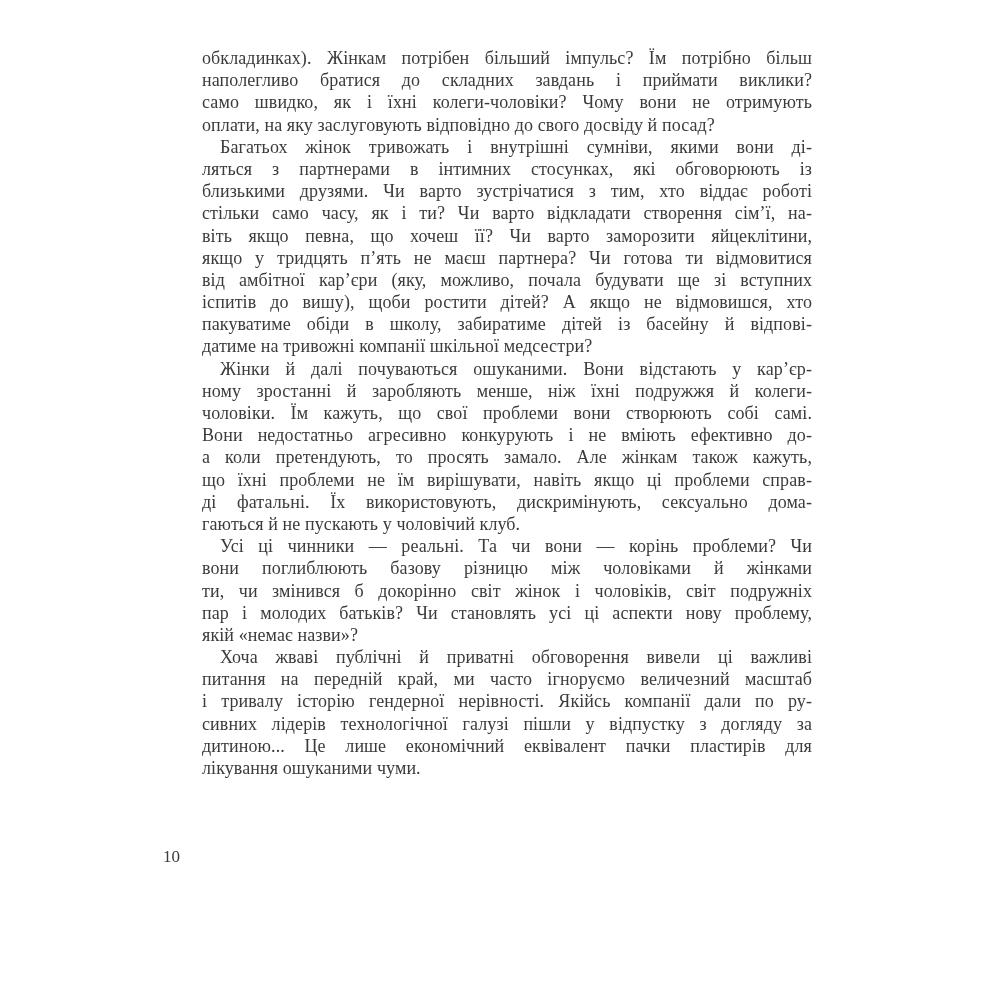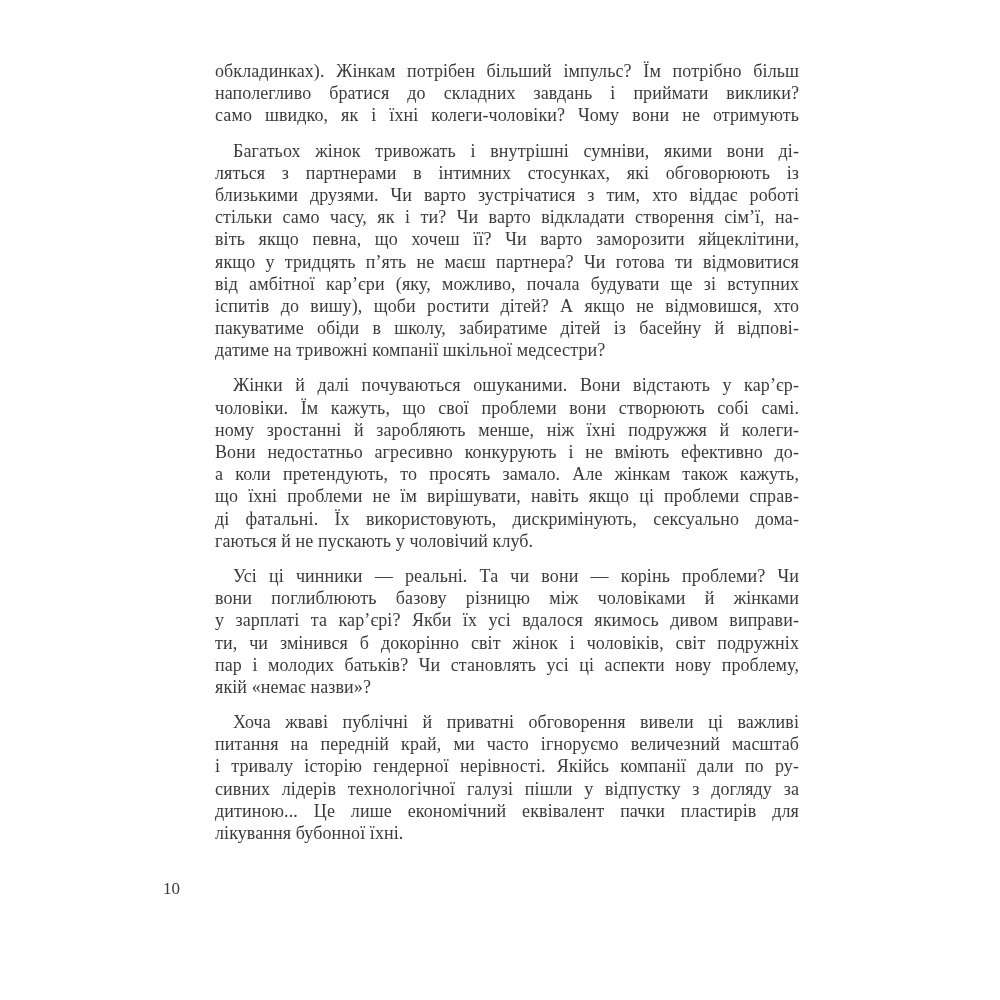--- a/index.html
+++ b/index.html
@@ -21,88 +21,88 @@
   .text-block {
     position: absolute;
     left: 202px;
     top: 47px;
     width: 610px;
     font-size: 18px;
     line-height: 22.2px;
     letter-spacing: 0.1px;
   }
   .para {
-    margin: 13px;
+    margin: 0;
     padding: 0;
   }
   .line {
     text-align: justify;
     text-align-last: justify;
     height: 22.2px;
     overflow: visible;
   }
   .line.para-end {
     text-align: left;
     text-align-last: left;
   }
   .para.indented .line:first-child {
     text-indent: 18px;
   }
   .page-number {
     position: absolute;
     left: 163px;
-    top: 878px;
+    top: 846px;
     font-size: 17px;
     line-height: 22.2px;
     color: #3b3b3b;
   }
 </style>
 </head>
 <body style="background: rgb(255, 255, 255);">
 
 <div class="page" style="background: rgb(255, 255, 255); color: rgb(59, 59, 59);">
   <div class="page-number">10</div>
   <div class="text-block" id="text-block">
       <div class="para">
         <div class="line">обкладинках). Жінкам потрібен більший імпульс? Їм потрібно більш</div>
         <div class="line">наполегливо братися до складних завдань і приймати виклики?</div>
         <div class="line">само швидко, як і їхні колеги-чоловіки? Чому вони не отримують</div>
+        <div class="line para-end">оплати, на яку заслуговують відповідно до свого досвіду й посад?</div>
       </div>
       <div class="para indented">
         <div class="line">Багатьох жінок тривожать і внутрішні сумніви, якими вони ді-</div>
         <div class="line">ляться з партнерами в інтимних стосунках, які обговорюють із</div>
         <div class="line">близькими друзями. Чи варто зустрічатися з тим, хто віддає роботі</div>
         <div class="line">стільки само часу, як і ти? Чи варто відкладати створення сім’ї, на-</div>
         <div class="line">віть якщо певна, що хочеш її? Чи варто заморозити яйцеклітини,</div>
         <div class="line">якщо у тридцять п’ять не маєш партнера? Чи готова ти відмовитися</div>
         <div class="line">від амбітної кар’єри (яку, можливо, почала будувати ще зі вступних</div>
         <div class="line">іспитів до вишу), щоби ростити дітей? А якщо не відмовишся, хто</div>
         <div class="line">пакуватиме обіди в школу, забиратиме дітей із басейну й відпові-</div>
         <div class="line para-end">датиме на тривожні компанії шкільної медсестри?</div>
       </div>
       <div class="para indented">
         <div class="line">Жінки й далі почуваються ошуканими. Вони відстають у кар’єр-</div>
+        <div class="line">ному зростанні й заробляють менше, ніж їхні подружжя й колеги-</div>
         <div class="line">чоловіки. Їм кажуть, що свої проблеми вони створюють собі самі.</div>
-        <div class="line">ному зростанні й заробляють менше, ніж їхні подружжя й колеги-</div>
         <div class="line">Вони недостатньо агресивно конкурують і не вміють ефективно до-</div>
         <div class="line">а коли претендують, то просять замало. Але жінкам також кажуть,</div>
         <div class="line">що їхні проблеми не їм вирішувати, навіть якщо ці проблеми справ-</div>
         <div class="line">ді фатальні. Їх використовують, дискримінують, сексуально дома-</div>
         <div class="line para-end">гаються й не пускають у чоловічий клуб.</div>
       </div>
       <div class="para indented">
         <div class="line">Усі ці чинники — реальні. Та чи вони — корінь проблеми? Чи</div>
         <div class="line">вони поглиблюють базову різницю між чоловіками й жінками</div>
-        <div class="line">у зарплаті та кар’єрі? Якби їх усі вдалося якимось дивом виправи-</div>
         <div class="line">ти, чи змінився б докорінно світ жінок і чоловіків, світ подружніх</div>
         <div class="line">пар і молодих батьків? Чи становлять усі ці аспекти нову проблему,</div>
         <div class="line para-end">якій «немає назви»?</div>
       </div>
       <div class="para indented">
         <div class="line">Хоча жваві публічні й приватні обговорення вивели ці важливі</div>
         <div class="line">питання на передній край, ми часто ігноруємо величезний масштаб</div>
         <div class="line">і тривалу історію гендерної нерівності. Якійсь компанії дали по ру-</div>
         <div class="line">сивних лідерів технологічної галузі пішли у відпустку з догляду за</div>
         <div class="line">дитиною... Це лише економічний еквівалент пачки пластирів для</div>
-        <div class="line para-end">лікування бубонної їхні.</div>
+        <div class="line para-end">лікування ошуканими чуми.</div>
       </div>
     </div>
 </div>
 
 </body></html>

